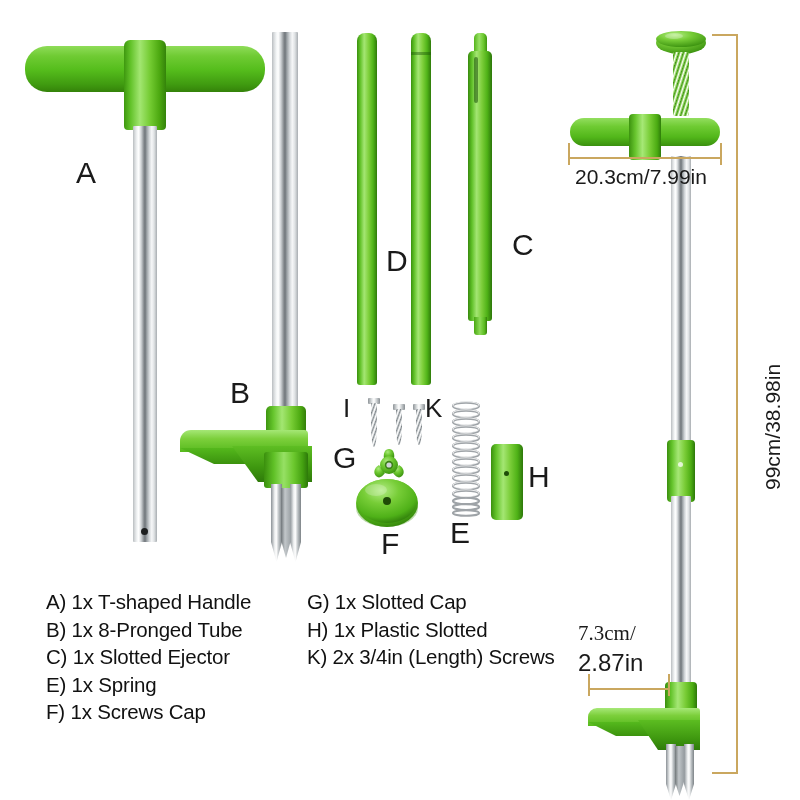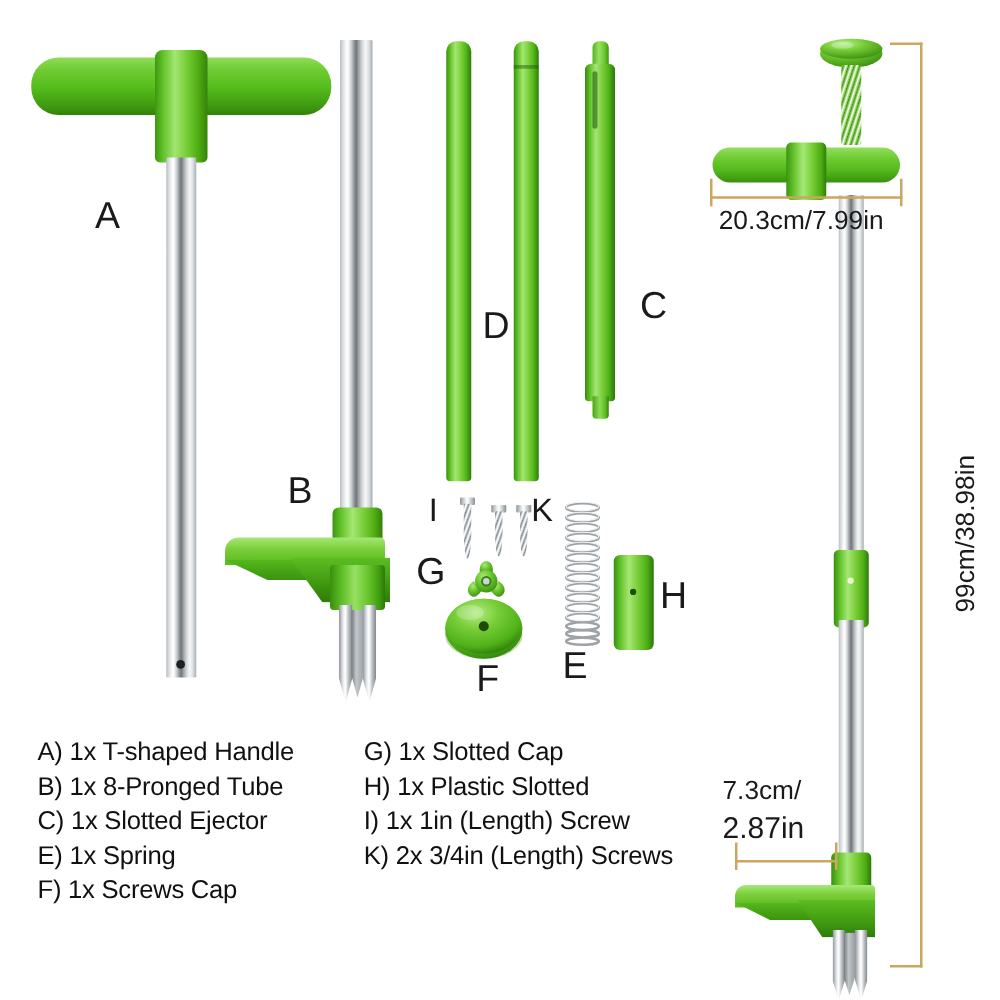--- a/index.html
+++ b/index.html
@@ -63,21 +63,21 @@
     transform-origin:left top;
     transform:rotate(-90deg);
   }
 
   
   #legend{
     position:absolute;
     left:30px; top:588px;
     width:540px;
   }
-  .legcol{position:absolute;top:0;}
+  .legcol{position:absolute;top:0;margin-left:16px;}
   .legitem{
     font-family:"Liberation Sans", sans-serif;
     font-size:20.5px;
     line-height:27.6px;
     color:#111;
     white-space:nowrap;
     letter-spacing:-0.2px;
   }
 
   
@@ -381,33 +381,32 @@
     <div class="dimline" style="left:736px;top:34px;width:2px;height:740px;"></div>
     <div class="dimline" style="left:712px;top:34px;width:26px;height:2px;"></div>
     <div class="dimline" style="left:712px;top:772px;width:26px;height:2px;"></div>
     <div class="dimtxt vert" style="left:762px;top:490px;font-size:21px;">99cm/38.98in</div>
   </div>
 
   <div>
     <div class="dimline" style="left:588px;top:688px;width:82px;height:2px;"></div>
     <div class="dimline" style="left:588px;top:674px;width:2px;height:22px;"></div>
     <div class="dimline" style="left:668px;top:674px;width:2px;height:22px;"></div>
-    <div class="dimtxt" style="left:578px;top:622px;font-size:21px;">7.3cm/</div>
+    <div class="dimtxt" style="left:578px;top:622px;font-size:21px;font-family:Liberation Serif, serif;">7.3cm/</div>
     <div class="dimtxt" style="left:578px;top:650px;font-size:24px;">2.87in</div>
   </div>
 
   <div id="legend">
     <div class="legcol" style="left:0;width:260px;">
       <div class="legitem">A) 1x T-shaped Handle</div>
       <div class="legitem">B) 1x 8-Pronged Tube</div>
       <div class="legitem">C) 1x Slotted Ejector</div>
       <div class="legitem">E) 1x Spring</div>
       <div class="legitem">F) 1x Screws Cap</div>
     </div>
     <div class="legcol" style="left:261px;width:285px;">
       <div class="legitem">G) 1x Slotted Cap</div>
       <div class="legitem">H) 1x Plastic Slotted</div>
-      <div class="legitem">I) 1x 1in (Length) Screw</div>
       <div class="legitem">K) 2x 3/4in (Length) Screws</div>
     </div>
   </div>
 
 </div>
 
 </body></html>

